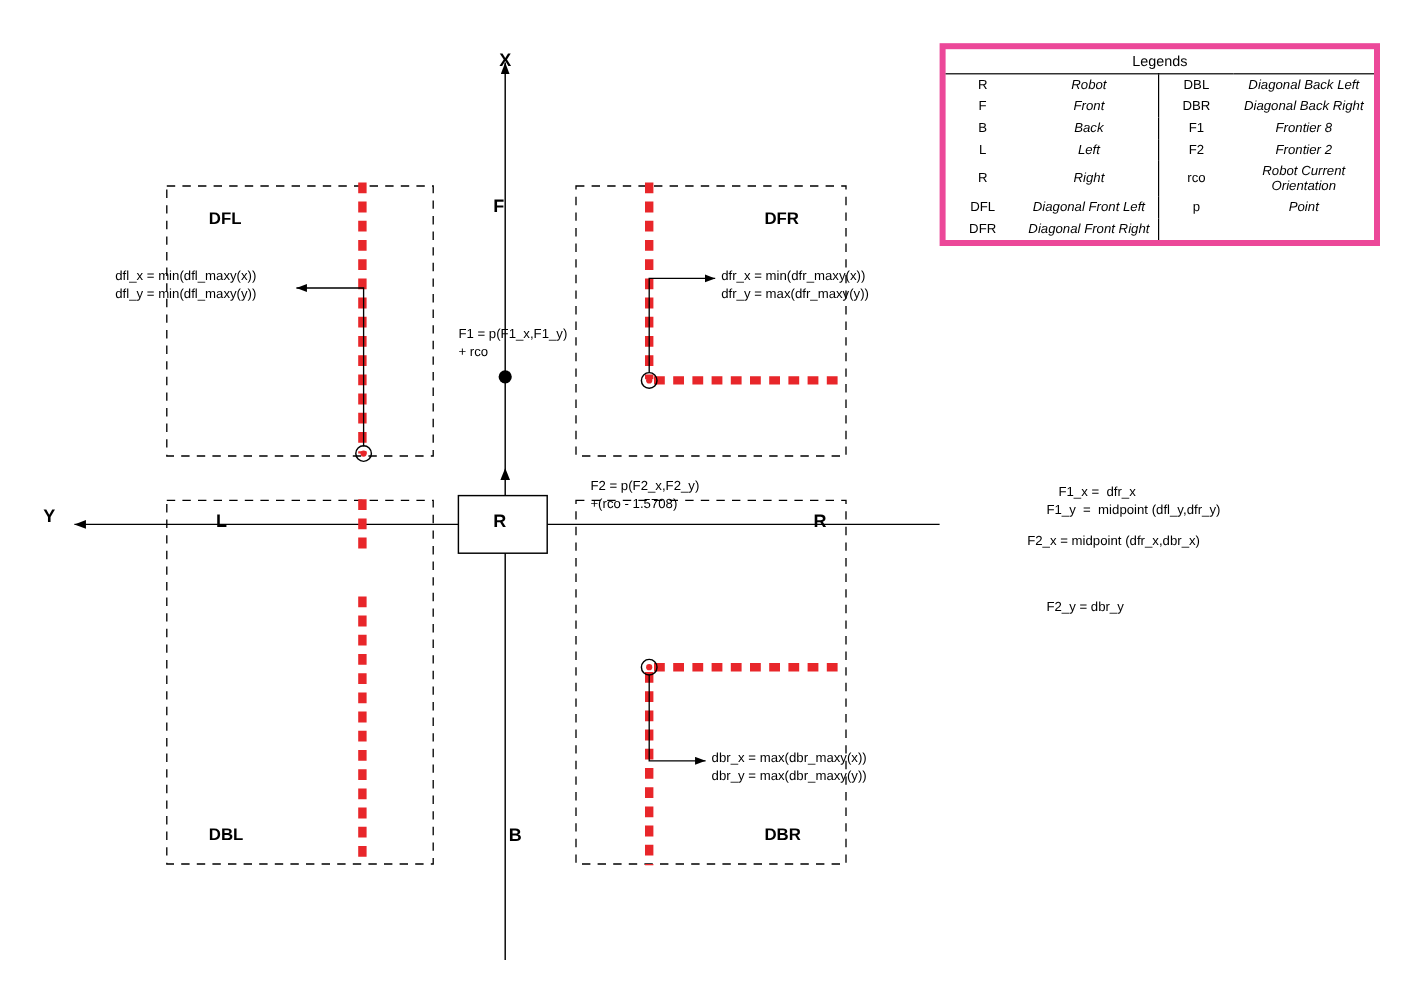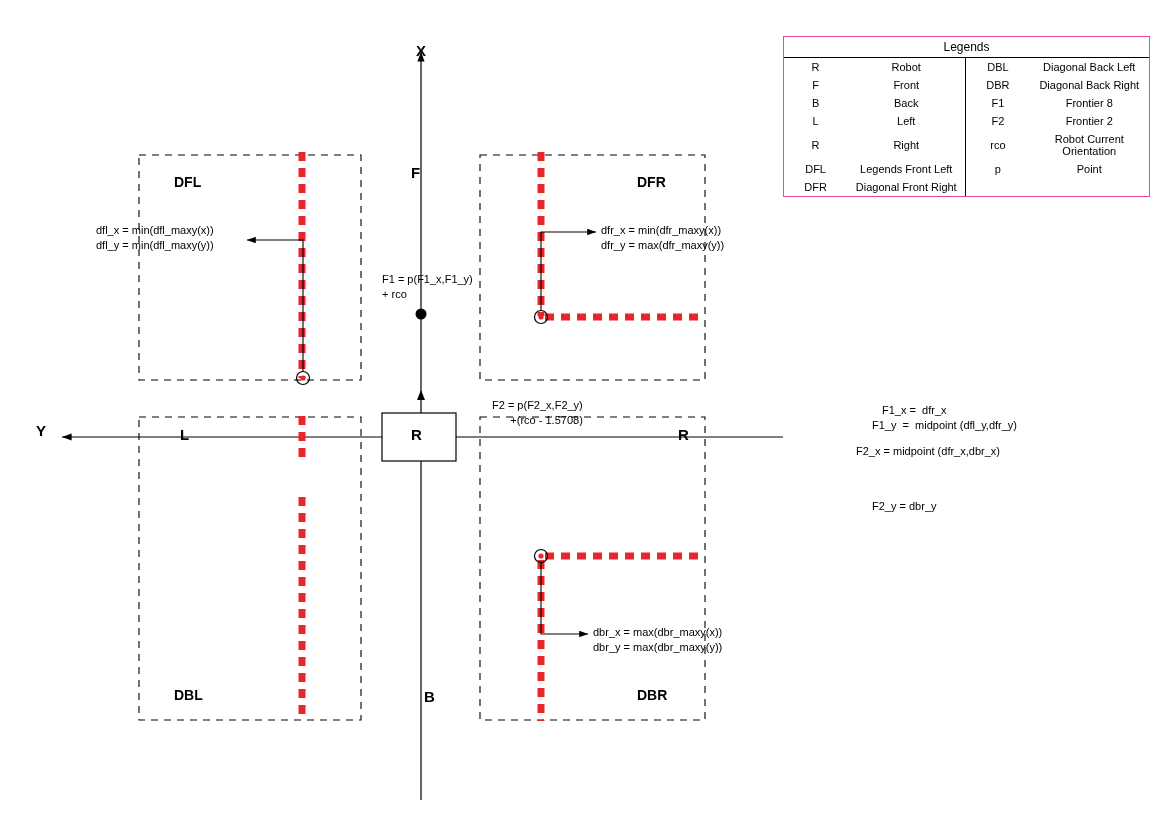--- a/index.html
+++ b/index.html
@@ -45,21 +45,21 @@
   .lbl.quad {
     font-weight: bold;
     font-size: 14px;
   }
   
   #legend {
     position: absolute;
     left: 783px;
     top: 36px;
     width: 367px;
-    border: 1px solid #ec4899;
+    border: 5px solid #ec4899;
     background: #fff;
     box-sizing: border-box;
   }
   #legend table {
     border-collapse: collapse;
     width: 100%;
     font-size: 11px;
   }
   #legend .legend-title td {
     text-align: center;
@@ -68,21 +68,21 @@
     border-bottom: 1px solid #000;
     font-size: 12px;
   }
   #legend td {
     padding: 3px 4px;
     text-align: center;
     vertical-align: middle;
     line-height: 12px;
   }
   #legend td.abbr { width: 60px; }
-  #legend td.desc { width: 120px; }
+  #legend td.desc { width: 120px; font-style: italic; }
   #legend td.mid-border { border-left: 1px solid #000; }
   .formula-block {
     position: absolute;
     font-size: 11px;
     line-height: 15px;
     white-space: pre;
   }
 </style>
 </head>
 <body>
@@ -176,21 +176,21 @@
   <div class="lbl quad" style="left:637px; top:689px;">DBR</div>
 
   <div class="formula-block" style="left:96px; top:223px; text-align:left;">dfl_x = min(dfl_maxy(x))
 dfl_y = min(dfl_maxy(y))</div>
   <div class="formula-block" style="left:601px; top:223px; text-align:left;">dfr_x = min(dfr_maxy(x))
 dfr_y = max(dfr_maxy(y))</div>
   <div class="formula-block" style="left:593px; top:625px; text-align:left;">dbr_x = max(dbr_maxy(x))
 dbr_y = max(dbr_maxy(y))</div>
   <div class="formula-block" style="left:366px; top:272px; text-align:left;margin-left:16px;">F1 = p(F1_x,F1_y)
 + rco</div>
-  <div class="formula-block" style="left:492px; top:398px; text-align:right;">F2 = p(F2_x,F2_y)
+  <div class="formula-block" style="left:492px; top:398px; text-align:left;">F2 = p(F2_x,F2_y)
 +(rco - 1.5708)</div>
 
   <div class="formula-block" style="left:882px; top:403px;">F1_x =  dfr_x</div>
   <div class="formula-block" style="left:872px; top:418px;">F1_y  =  midpoint (dfl_y,dfr_y)</div>
   <div class="formula-block" style="left:856px; top:444px;">F2_x = midpoint (dfr_x,dbr_x)</div>
   <div class="formula-block" style="left:872px; top:459px;margin-top:40px;">F2_y = dbr_y</div>
 
   <div id="legend">
     <table>
       <tbody>
@@ -222,21 +222,21 @@
           <td class="desc">Frontier 2</td>
         </tr>
         <tr>
           <td class="abbr">R</td>
           <td class="desc">Right</td>
           <td class="abbr mid-border">rco</td>
           <td class="desc">Robot Current Orientation</td>
         </tr>
         <tr>
           <td class="abbr">DFL</td>
-          <td class="desc">Legends Front Left</td>
+          <td class="desc">Diagonal Front Left</td>
           <td class="abbr mid-border">p</td>
           <td class="desc">Point</td>
         </tr>
         <tr>
           <td class="abbr">DFR</td>
           <td class="desc">Diagonal Front Right</td>
           <td class="abbr mid-border"></td>
           <td class="desc"></td>
         </tr>
       </tbody>

